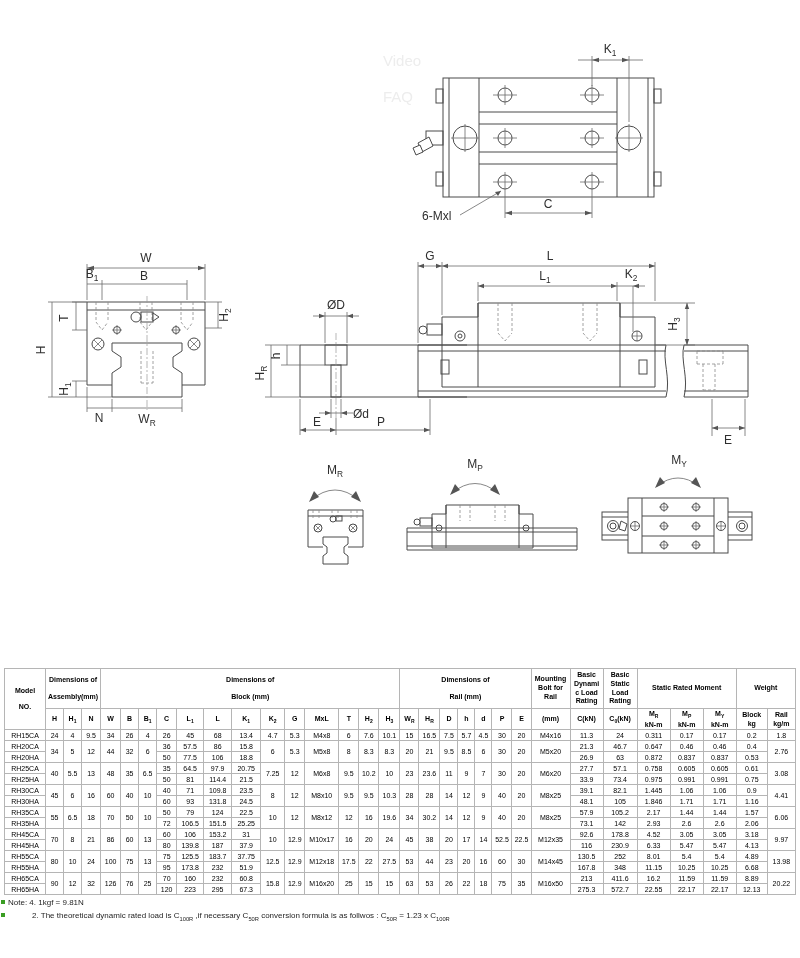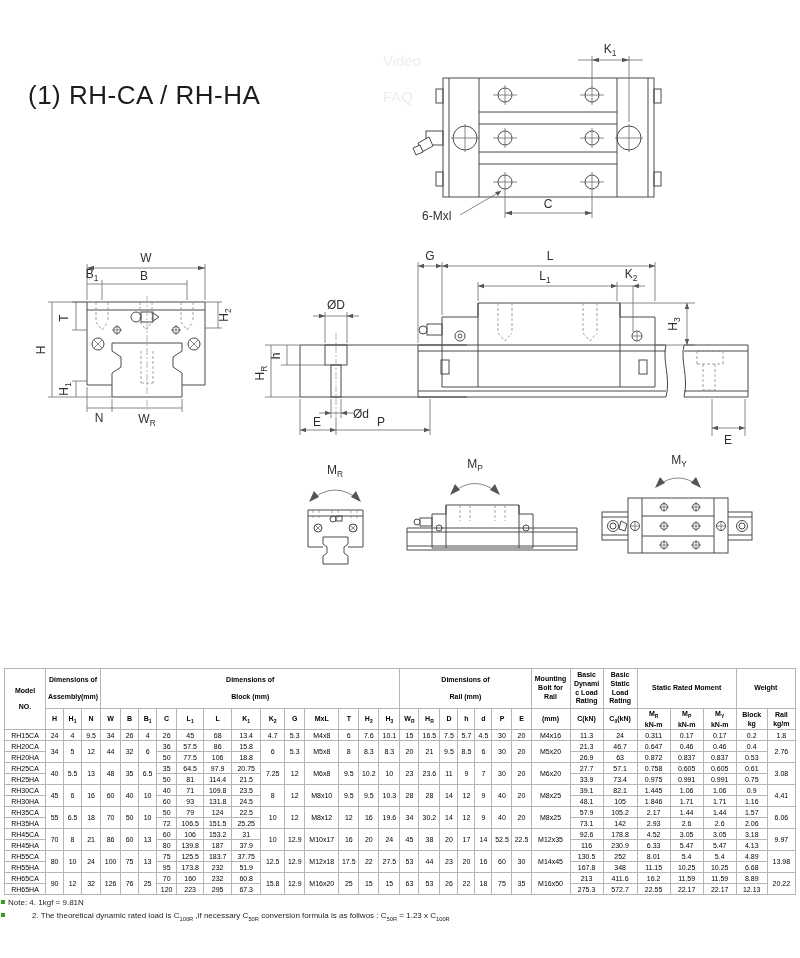--- a/index.html
+++ b/index.html
@@ -25,21 +25,20 @@
   tbody td { height:11px; font-weight:normal; }
   sub { font-size:.72em; }
   .notes { position:absolute; left:8px; top:897px; font-size:8px; color:#1e1e1e; line-height:1.6; }
   .gmark { position:absolute; left:1px; width:4px; height:4px; background:#3a9d23; }
 </style>
 </head>
 <body>
 
 <div class="page">
 
-  <div class="title">(1) RH-CA / RH-HA</div>
   <div class="ghost" style="left:383px;top:52px;">Video</div>
   <div class="ghost" style="left:383px;top:88px;">FAQ</div>
 
   <svg class="drw" style="left:408px;top:42px;" width="390" height="190" viewBox="0 0 390 190">
     <rect class="ln" x="35" y="36" width="211" height="119"></rect>
     <line class="ln" x1="41" y1="36" x2="41" y2="155"></line>
       <line class="ln" x1="240" y1="36" x2="240" y2="155"></line>
     <line class="ln" x1="71" y1="36" x2="71" y2="155"></line>
       <line class="ln" x1="209" y1="36" x2="209" y2="155"></line>
     <line class="ln" x1="71" y1="70" x2="209" y2="70"></line>

